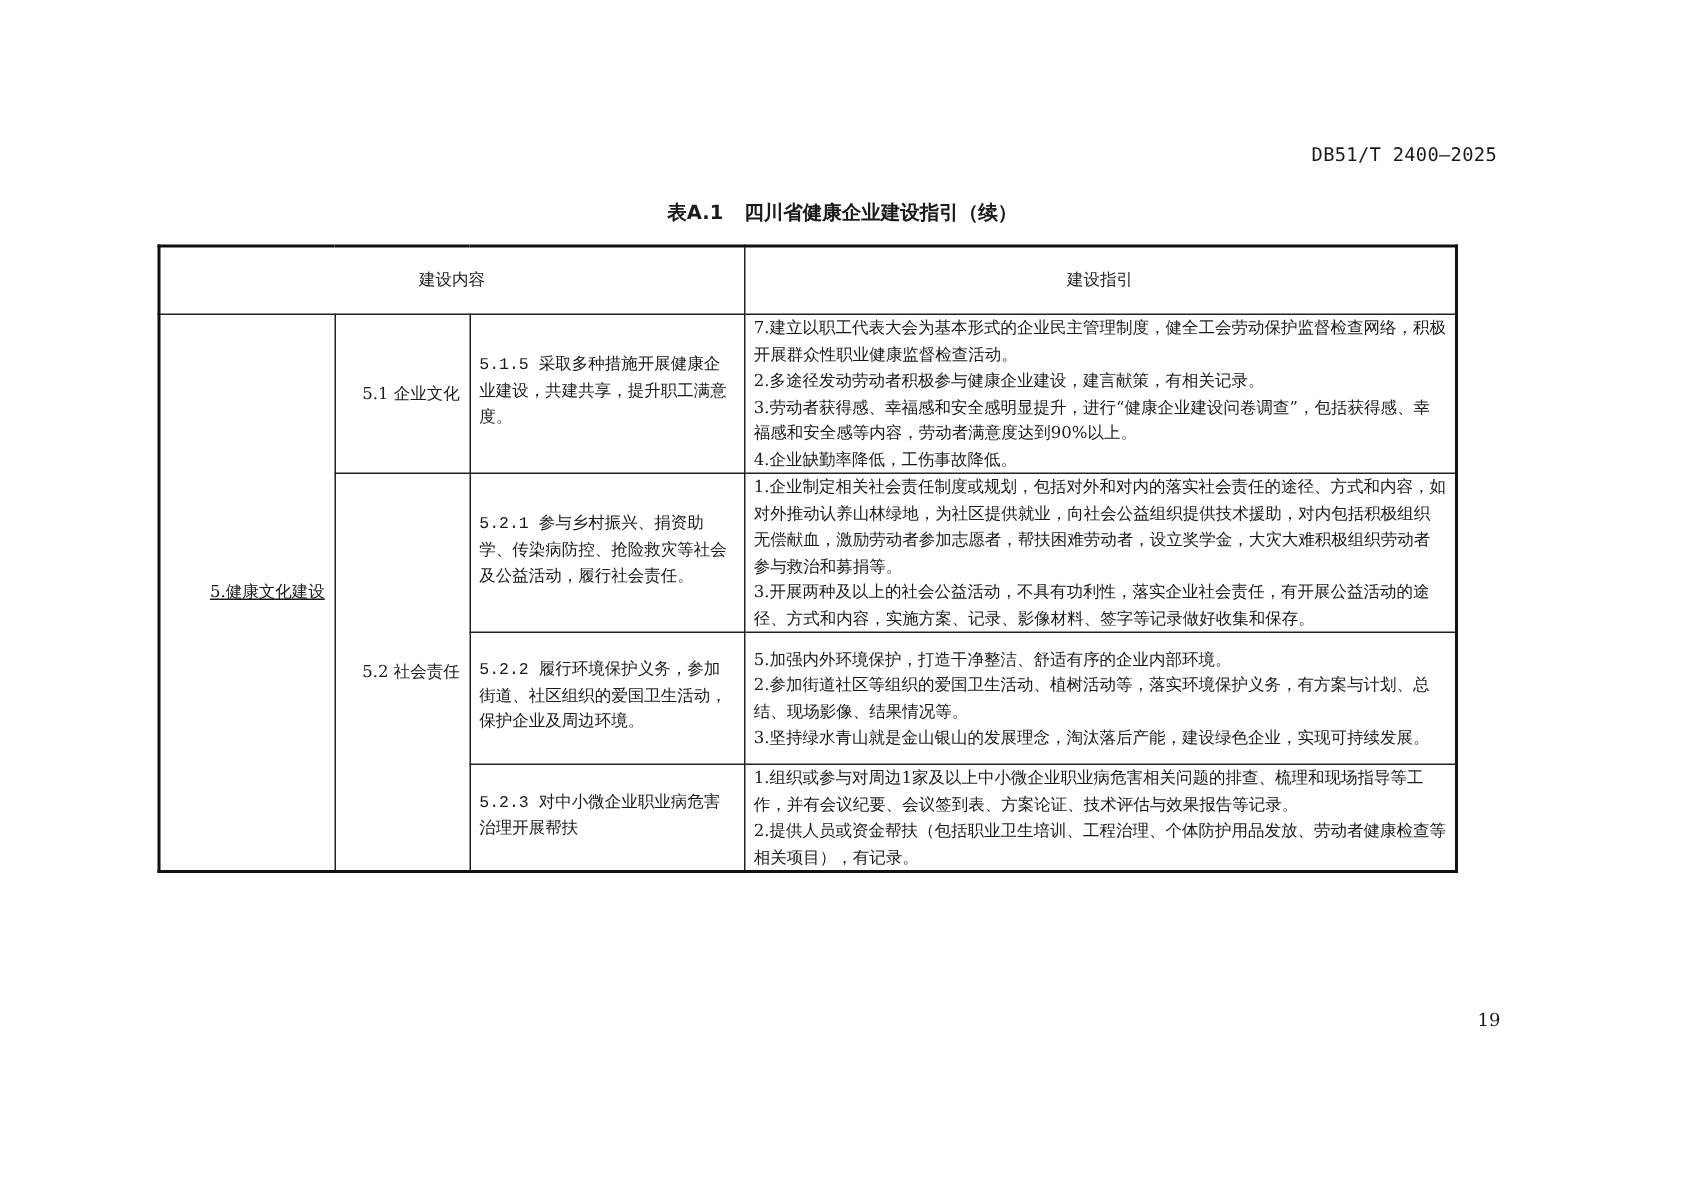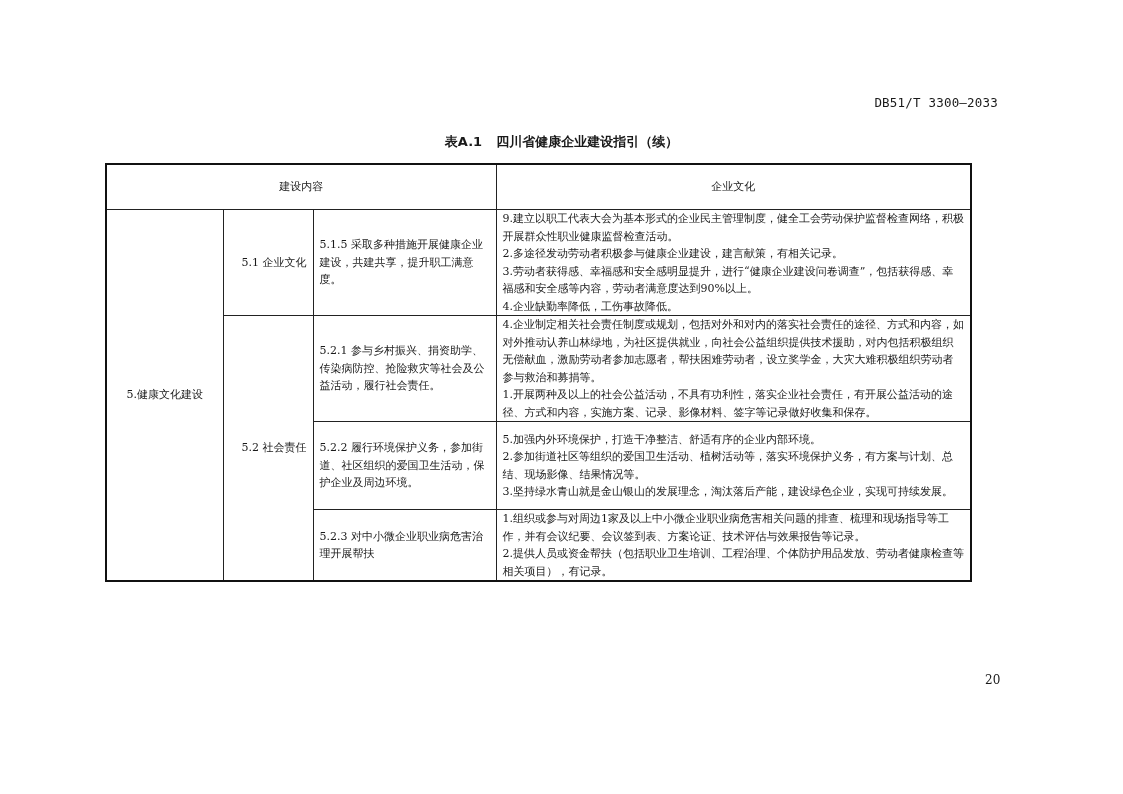--- a/index.html
+++ b/index.html
@@ -7,78 +7,78 @@
          font-family: "DejaVu Serif", "Liberation Serif", serif; color: #1a1a1a; }
   .doc-code { position: absolute; right: 125px; top: 95px; font-family: "DejaVu Sans Mono", "Liberation Mono", monospace;
               font-size: 12.5px; letter-spacing: 0.2px; }
   .table-title { position: absolute; left: 0; width: 1123px; top: 133px; text-align: center;
                  font-family: "DejaVu Sans", "Liberation Sans", sans-serif; font-size: 13px; font-weight: bold; }
   .table-title .num { margin-right: 14px; }
   table.guide { position: absolute; left: 105px; top: 163px; width: 865px; border-collapse: collapse;
                 border: 2px solid #111; table-layout: fixed; }
   table.guide td { border: 1px solid #222; font-size: 11px; line-height: 17.5px; vertical-align: middle; padding: 0 6px; }
   td.head { text-align: center; height: 44px; font-size: 11.5px; }
-  td.c1 { text-align: center; }
+  td.c1 { text-align: right; text-decoration: underline; }
   td.c2 { text-align: right; }
-  td.c3 { padding: 0 8px; }
+  td.c3 { padding: 0 8px; font-family: Liberation Mono, monospace; }
   td.c4 { padding: 0 5px; vertical-align: top; }
   .guide-line { display: block; }
   .page-num { position: absolute; left: 985px; top: 673px; font-size: 12px; }
 </style>
 </head>
 <body>
 
-<div class="doc-code">DB51/T 3300—2033</div>
+<div class="doc-code">DB51/T 2400—2025</div>
 
 <div class="table-title">
   <span class="num">表A.1</span><span>四川省健康企业建设指引（续）</span>
 </div>
 
 <table class="guide">
   <colgroup>
     <col style="width:117px">
       <col style="width:90px">
       <col style="width:183px">
       <col style="width:475px">
   </colgroup>
   <tbody>
       <tr>
     <td class="head" colspan="3">建设内容</td>
-    <td class="head">企业文化</td>
+    <td class="head">建设指引</td>
   </tr>
   <tr style="height:104px">
     <td class="c1" rowspan="4">5.健康文化建设</td>
     <td class="c2">5.1 企业文化</td>
     <td class="c3">5.1.5 采取多种措施开展健康企业建设，共建共享，提升职工满意度。</td>
     <td class="c4" style="vertical-align:middle">
-      <span class="guide-line">9.建立以职工代表大会为基本形式的企业民主管理制度，健全工会劳动保护监督检查网络，积极开展群众性职业健康监督检查活动。</span>
+      <span class="guide-line">7.建立以职工代表大会为基本形式的企业民主管理制度，健全工会劳动保护监督检查网络，积极开展群众性职业健康监督检查活动。</span>
       <span class="guide-line">2.多途径发动劳动者积极参与健康企业建设，建言献策，有相关记录。</span>
       <span class="guide-line">3.劳动者获得感、幸福感和安全感明显提升，进行“健康企业建设问卷调查”，包括获得感、幸福感和安全感等内容，劳动者满意度达到90%以上。</span>
       <span class="guide-line">4.企业缺勤率降低，工伤事故降低。</span>
     </td>
   </tr>
   <tr style="height:105px">
     <td class="c2" rowspan="3">5.2 社会责任</td>
     <td class="c3">5.2.1 参与乡村振兴、捐资助学、传染病防控、抢险救灾等社会及公益活动，履行社会责任。</td>
     <td class="c4" style="vertical-align:middle">
-      <span class="guide-line">4.企业制定相关社会责任制度或规划，包括对外和对内的落实社会责任的途径、方式和内容，如对外推动认养山林绿地，为社区提供就业，向社会公益组织提供技术援助，对内包括积极组织无偿献血，激励劳动者参加志愿者，帮扶困难劳动者，设立奖学金，大灾大难积极组织劳动者参与救治和募捐等。</span>
-      <span class="guide-line">1.开展两种及以上的社会公益活动，不具有功利性，落实企业社会责任，有开展公益活动的途径、方式和内容，实施方案、记录、影像材料、签字等记录做好收集和保存。</span>
+      <span class="guide-line">1.企业制定相关社会责任制度或规划，包括对外和对内的落实社会责任的途径、方式和内容，如对外推动认养山林绿地，为社区提供就业，向社会公益组织提供技术援助，对内包括积极组织无偿献血，激励劳动者参加志愿者，帮扶困难劳动者，设立奖学金，大灾大难积极组织劳动者参与救治和募捐等。</span>
+      <span class="guide-line">3.开展两种及以上的社会公益活动，不具有功利性，落实企业社会责任，有开展公益活动的途径、方式和内容，实施方案、记录、影像材料、签字等记录做好收集和保存。</span>
     </td>
   </tr>
   <tr style="height:88px">
     <td class="c3">5.2.2 履行环境保护义务，参加街道、社区组织的爱国卫生活动，保护企业及周边环境。</td>
     <td class="c4" style="vertical-align:middle">
       <span class="guide-line">5.加强内外环境保护，打造干净整洁、舒适有序的企业内部环境。</span>
       <span class="guide-line">2.参加街道社区等组织的爱国卫生活动、植树活动等，落实环境保护义务，有方案与计划、总结、现场影像、结果情况等。</span>
       <span class="guide-line">3.坚持绿水青山就是金山银山的发展理念，淘汰落后产能，建设绿色企业，实现可持续发展。</span>
     </td>
   </tr>
   <tr style="height:70px">
     <td class="c3">5.2.3 对中小微企业职业病危害治理开展帮扶</td>
     <td class="c4" style="vertical-align:middle">
       <span class="guide-line">1.组织或参与对周边1家及以上中小微企业职业病危害相关问题的排查、梳理和现场指导等工作，并有会议纪要、会议签到表、方案论证、技术评估与效果报告等记录。</span>
       <span class="guide-line">2.提供人员或资金帮扶（包括职业卫生培训、工程治理、个体防护用品发放、劳动者健康检查等相关项目），有记录。</span>
     </td>
   </tr>
 </tbody>
   </table>
 
-<div class="page-num">20</div>
+<div class="page-num">19</div>
 
 </body></html>

